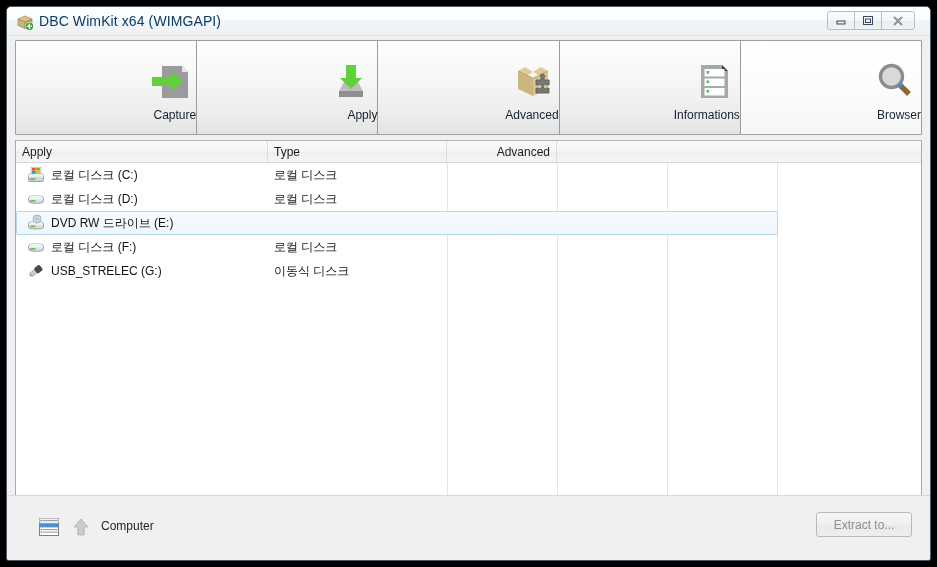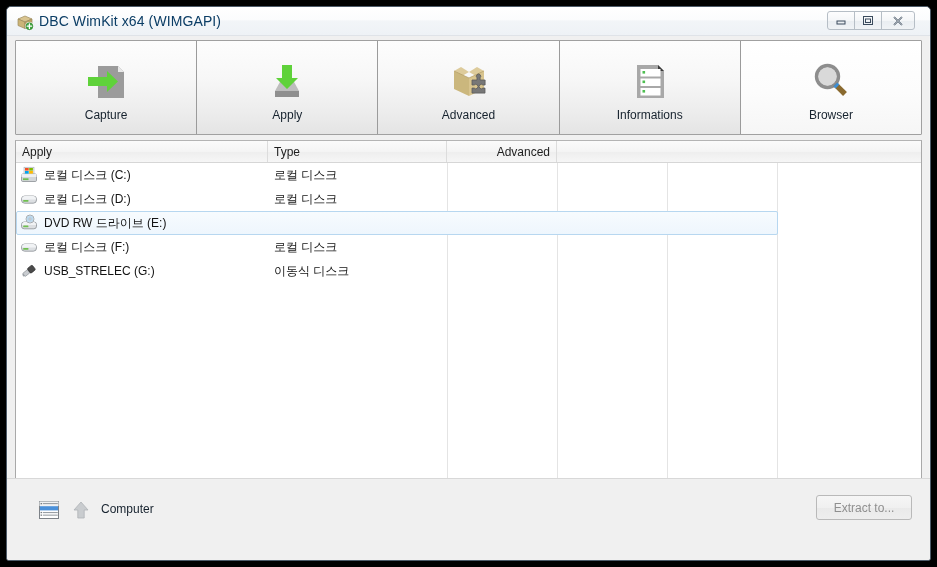--- a/index.html
+++ b/index.html
@@ -62,21 +62,21 @@
     border-bottom: 1px solid #a0a0a0;
     background: linear-gradient(to bottom, #fcfcfc 0%, #f6f6f6 40%, #ebebeb 78%, #e3e3e3 100%);
     display: flex;
     border-radius: 1px;
   }
   .tbtn {
     flex: 1 1 0;
     position: relative;
     display: flex;
     flex-direction: column;
-    align-items: center;
+    align-items: flex-end;
     justify-content: flex-start;
     border-right: 1px solid #9b9b9b;
     background: linear-gradient(to bottom, #fdfdfd 0%, #f7f7f7 40%, #ececec 78%, #e4e4e4 100%);
   }
   .tbtn:last-child { border-right: none; }
   .tbtn.active {
     background: linear-gradient(to bottom, #ffffff 0%, #fcfcfc 55%, #f6f6f6 100%);
   }
   .tbtn-icon {
     margin-top: 14px;
@@ -142,35 +142,35 @@
     font-size: 12px;
     color: #131313;
     display: flex;
     align-items: center;
     padding: 0 6px;
     overflow: hidden;
     white-space: nowrap;
     height: 24px;
     z-index: 1;
   }
-  .cell.name { padding-left: 4px; gap: 6px; }
+  .cell.name { padding-left: 11px; gap: 6px; }
   .cell.right { justify-content: flex-end; }
   .drv-icon { width: 18px; height: 18px; flex: 0 0 18px; display:block; }
   .gridline {
     position: absolute;
     top: 22px; bottom: 0;
     width: 1px;
     background: #e4e4e4;
   }
 
   
   #footer {
     position: absolute;
     left: 0; right: 0; bottom: 0;
-    height: 82px;
+    height: 65px;
     border-top: 1px solid #d8d8d8;
     background: #f0f0f0;
   }
   #footer-inner {
     position: absolute;
     left: 8px; right: 8px; top: 0; bottom: 0;
   }
   #view-icon { position: absolute; left: 24px; top: 22px; width: 20px; height: 18px; }
   #up-icon   { position: absolute; left: 56px; top: 21px; width: 20px; height: 20px; }
   #path-text {

